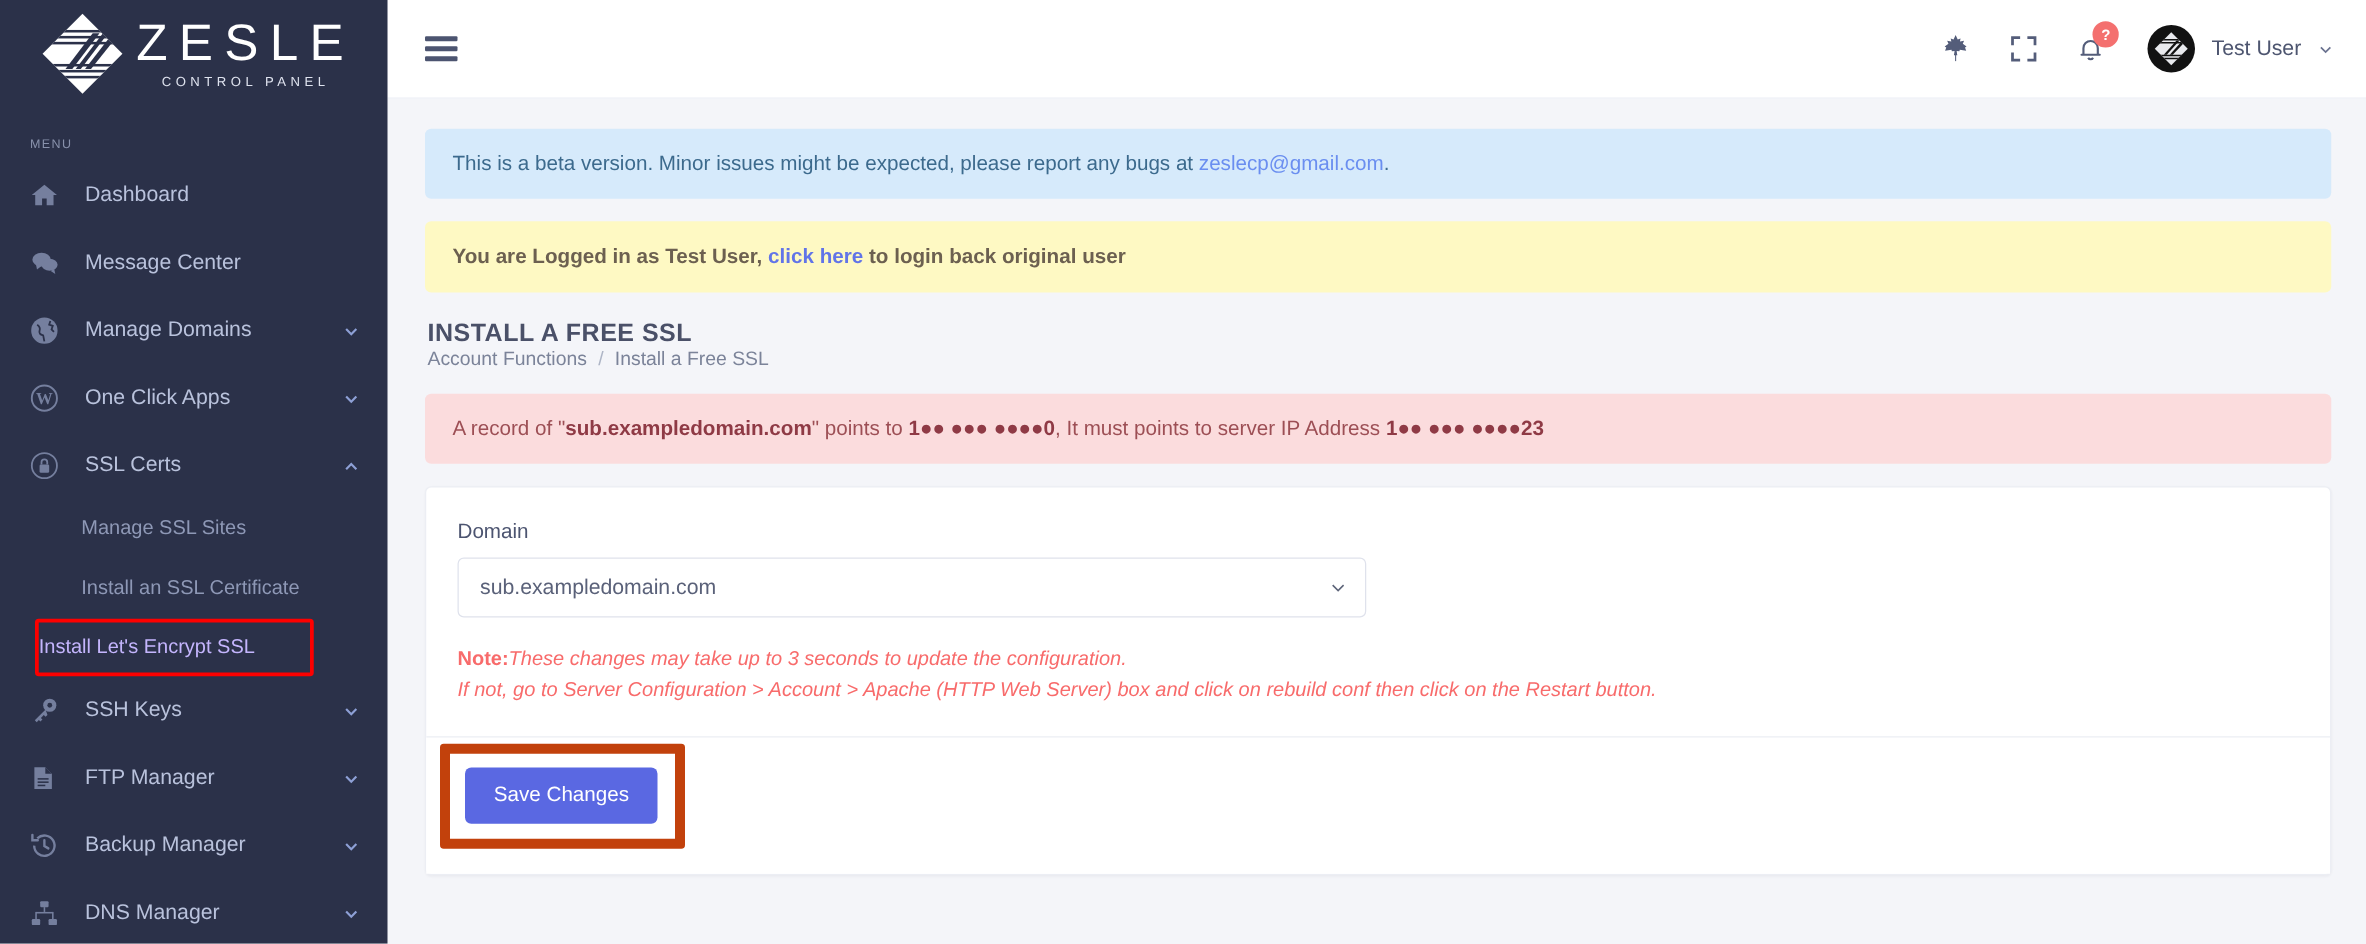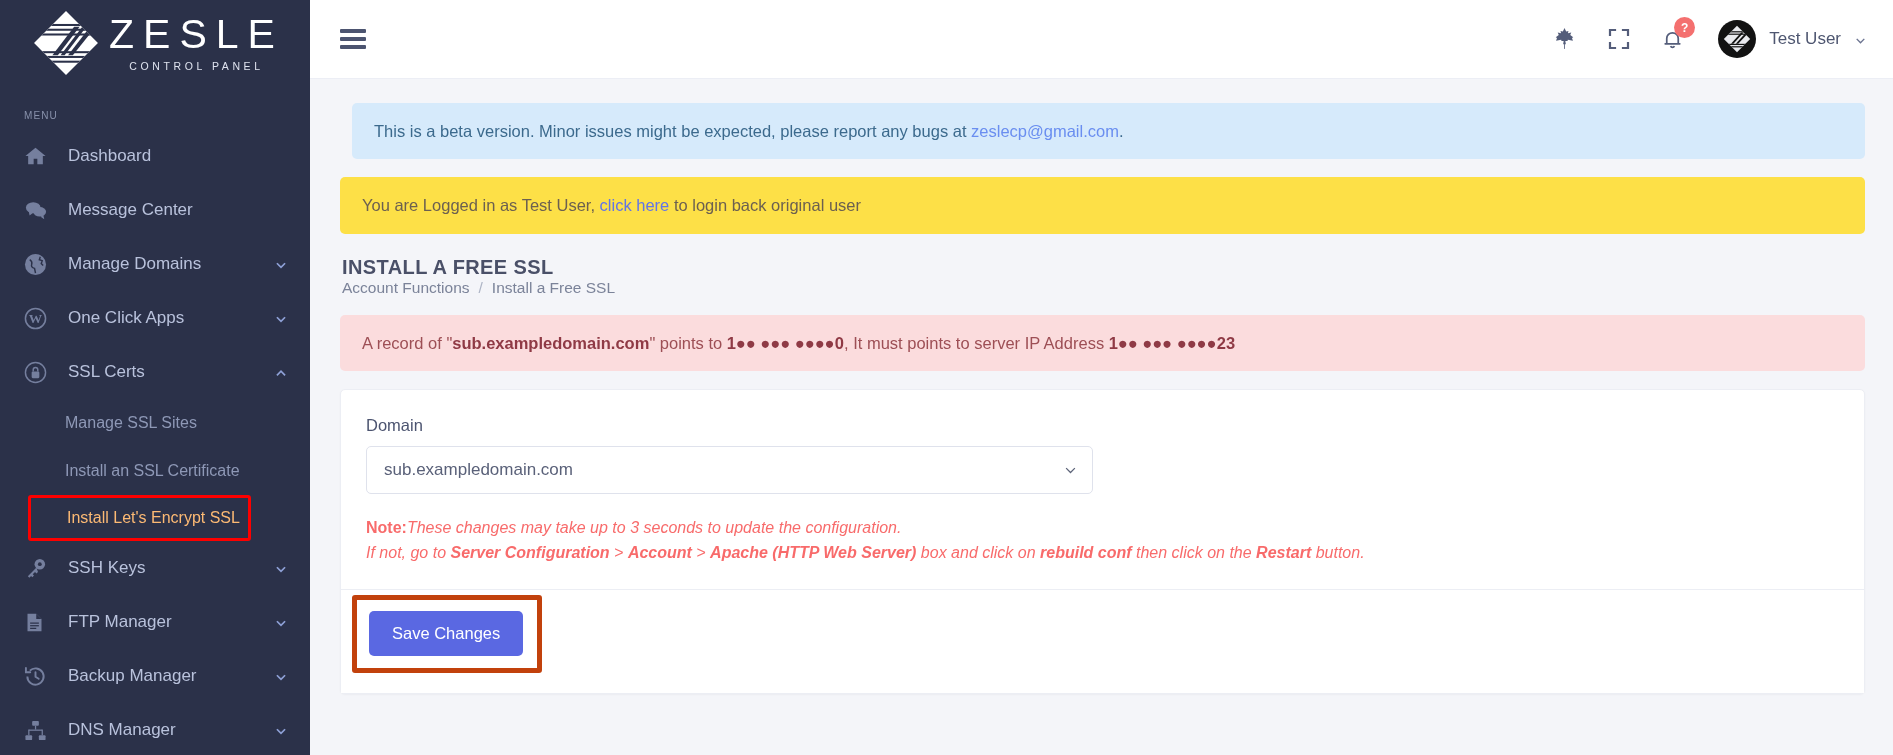--- a/index.html
+++ b/index.html
@@ -59,22 +59,21 @@
     height: 48px; line-height: 48px;
     font-size: 16px; color: #8e98b6; cursor: pointer;
     white-space: nowrap;
   }
   .hl-sub {
     position: relative;
     border: 3px solid #fd0000;
     border-radius: 3px;
     margin: 0 59px 0 28px;
     height: 46px; line-height: 40px;
-    padding-left: 36px;
-    font-size: 16px; color: #fdba74;
+    font-size: 16px; color: #c4b5fd;
     white-space: nowrap; cursor: pointer;
   }
 
   
   .main { flex: 1; height: 755px; display: flex; flex-direction: column; min-width: 0; }
   .topbar {
     height: 79px; min-height: 79px; background: #fff;
     display: flex; align-items: center;
     padding: 0 26px 0 30px;
     border-bottom: 1px solid #eceef5;
@@ -105,23 +104,23 @@
 
   .content {
     flex: 1; overflow: hidden; padding: 24px 28px 0 30px;
     background: #f4f5f9;
   }
   .alert {
     border-radius: 5px; padding: 17px 22px;
     font-size: 16.5px; line-height: 1.35;
     margin-bottom: 18px;
   }
-  .alert-info { background: #d6eafb; color: #3c6a8d; margin-left: 12px; }
+  .alert-info { background: #d6eafb; color: #3c6a8d; }
   .alert-info a { color: #6a8ef0; text-decoration: none; }
-  .alert-warn { background: #fde047; color: #6c6050; }
+  .alert-warn { background: #fef9c3; color: #6c6050; font-weight: bold; }
   .alert-warn a { color: #6174e8; text-decoration: none; }
   .alert-danger {
     background: #fbdcdd; color: #9d4f55;
     margin: 0 0 18px 0;
   }
   .alert-danger b { color: #8f3a45; }
 
   .page-head {
     display: flex; align-items: baseline; justify-content: space-between;
     padding: 4px 4px 18px 2px;
@@ -155,36 +154,36 @@
   }
   .sel-chev {
     position: absolute; right: 15px; top: 50%; transform: translateY(-50%);
     width: 15px; height: 15px; color: #5d6479; pointer-events: none;
   }
   .note {
     margin-top: 22px; font-size: 16px; line-height: 1.55;
     color: #f86b6b; font-style: italic;
   }
   .note b { font-style: normal; font-weight: 700; }
-  .note i.bi { font-style: italic; font-weight: 700; }
+  .note i.bi { font-style: italic; font-weight: 400; }
 
   .card-foot {
     border-top: 1px solid #eceef4;
     padding: 18px 25px 20px 25px;
     background: #fff;
   }
   .btn-primary {
     background: #5a68e2; color: #fff;
     border: none; border-radius: 5px;
     font-size: 16.5px; font-family: "Liberation Sans", sans-serif;
     padding: 13px 23px; cursor: pointer;
   }
   .save-hl {
     display: inline-block;
-    border: 5px solid #c2410c; border-radius: 3px;
+    border: 8px solid #c2410c; border-radius: 3px;
     padding: 11px 14px 12px 12px;
     margin: -13px 0 0 -14px;
   }
 </style>
 </head>
 <body>
 
 <div class="app">
 
   <aside class="sidebar">

